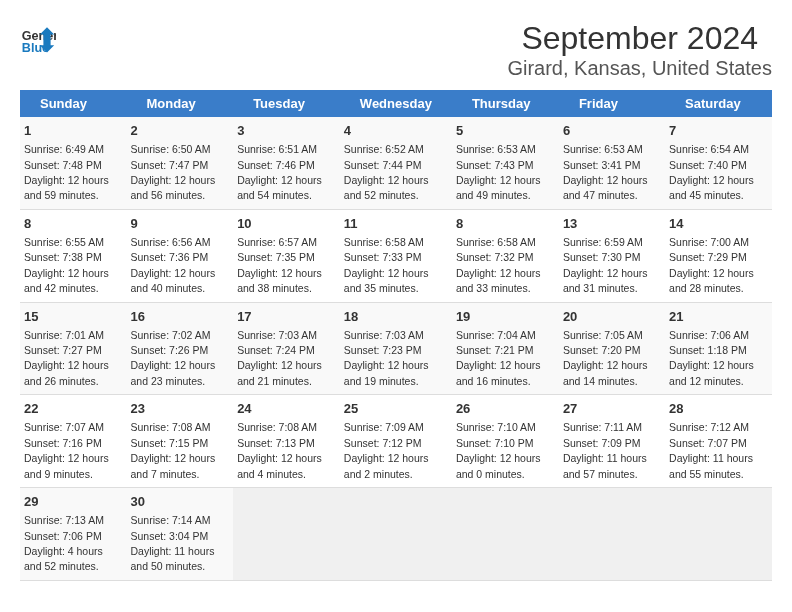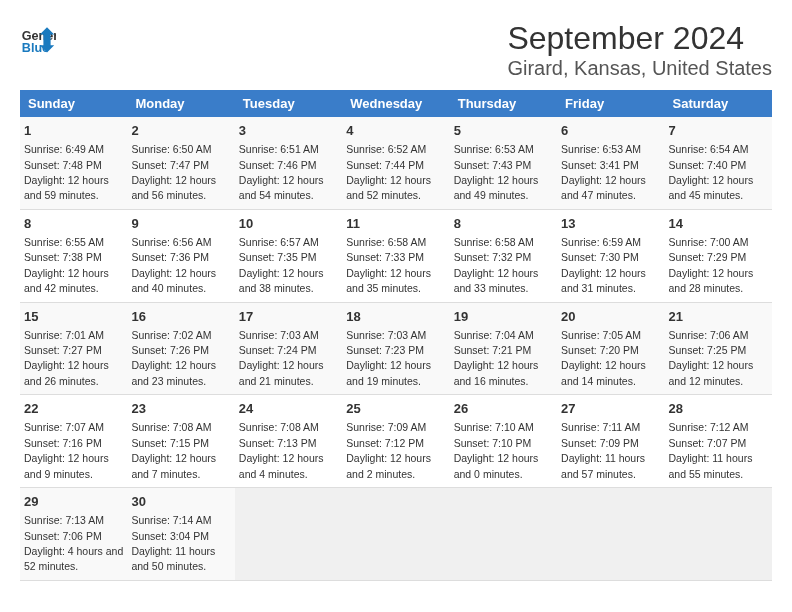--- a/index.html
+++ b/index.html
@@ -19,40 +19,40 @@
     .logo {
       display: flex;
       align-items: center;
       gap: 6px;
     }
     .logo-icon {
       width: 36px;
       height: 36px;
     }
     .title-area {
-      text-align: left;
+      text-align: center;
     }
     .month-title {
       font-size: 32px;
       font-weight: normal;
       color: #333;
     }
     .location {
       font-size: 20px;
       color: #555;
     }
     table {
       width: 100%;
       border-collapse: collapse;
       font-size: 11px;
     }
     thead th {
       background-color: #3a7dc9;
       color: #fff;
-      padding: 6px 8px;
+      padding: 6px 20px;
       text-align: left;
       font-size: 13px;
       font-weight: bold;
     }
     tbody tr {
       border-bottom: 1px solid #ddd;
     }
     tbody tr:nth-child(odd) {
       background-color: #f9f9f9;
     }
@@ -234,21 +234,21 @@
         </td>
         <td>
           <span class="day-num">20</span>
           <span class="day-detail">Sunrise: 7:05 AM</span><br>
           <span class="day-detail">Sunset: 7:20 PM</span><br>
           <span class="day-detail">Daylight: 12 hours and 14 minutes.</span>
         </td>
         <td>
           <span class="day-num">21</span>
           <span class="day-detail">Sunrise: 7:06 AM</span><br>
-          <span class="day-detail">Sunset: 7:25 PM</span><br>
+          <span class="day-detail">Sunset: 1:18 PM</span><br>
           <span class="day-detail">Daylight: 12 hours and 12 minutes.</span>
         </td>
       </tr>
       <tr>
         <td>
           <span class="day-num">22</span>
           <span class="day-detail">Sunrise: 7:07 AM</span><br>
           <span class="day-detail">Sunset: 7:16 PM</span><br>
           <span class="day-detail">Daylight: 12 hours and 9 minutes.</span>
         </td>

